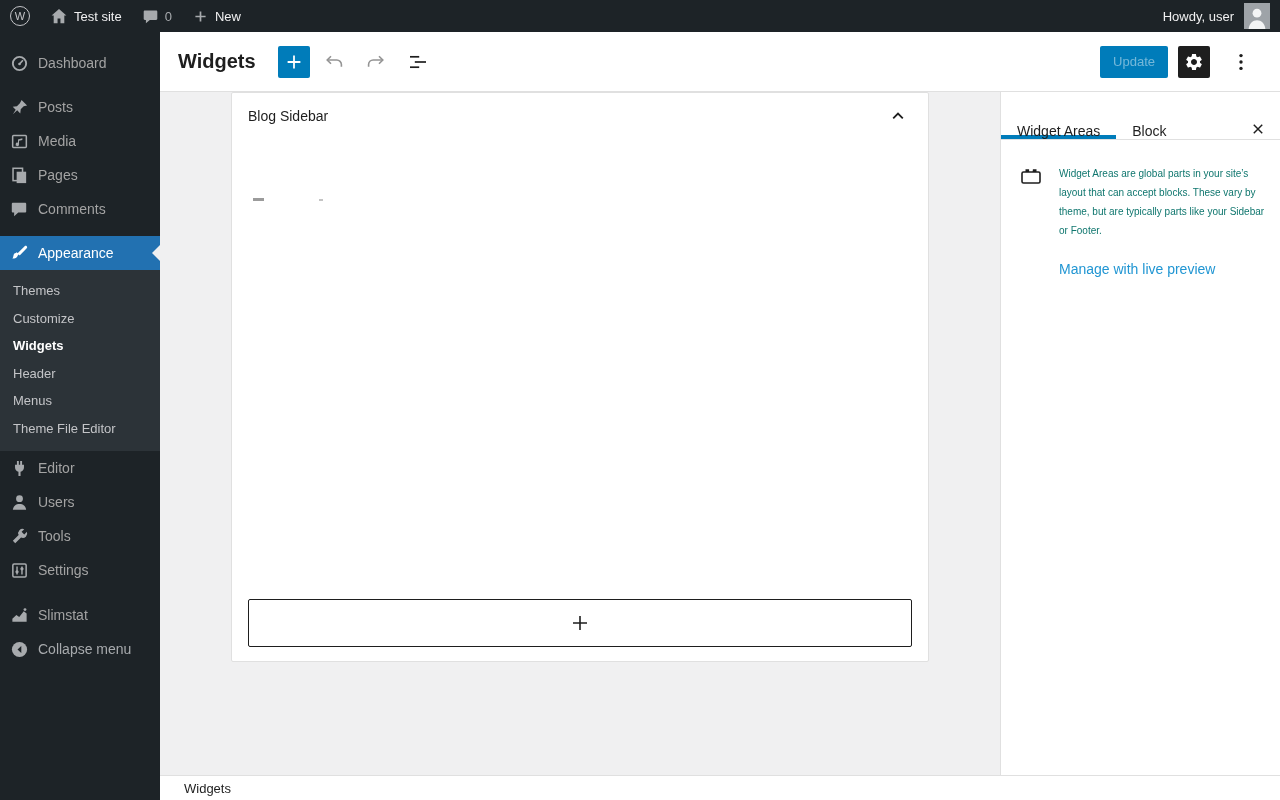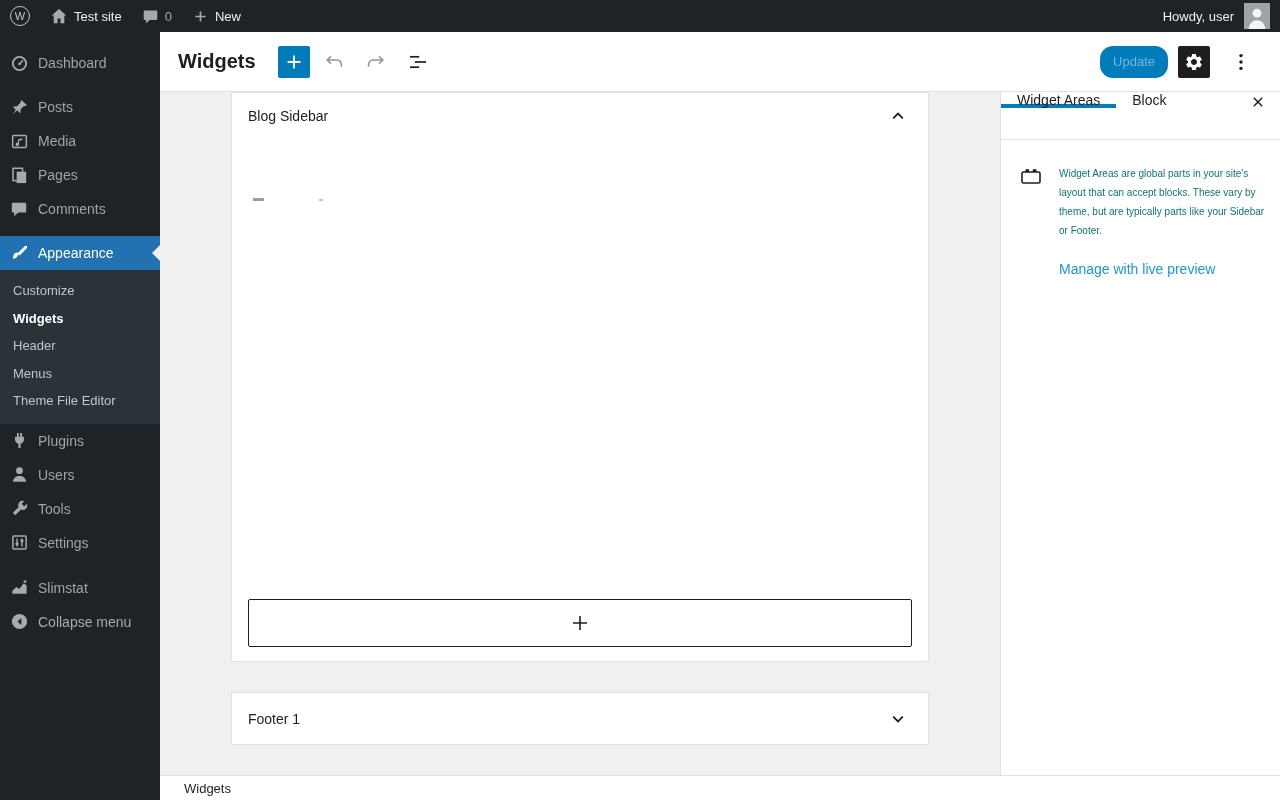--- a/index.html
+++ b/index.html
@@ -68,21 +68,21 @@
   .icon-btn {
     width:32px; height:32px; border:none; background:transparent; padding:0;
     display:flex; align-items:center; justify-content:center; border-radius:2px; cursor:pointer;
   }
   .tool-gap { margin-right:10px; }
   .inserter-btn { background:var(--editor-accent,#007cba); color:#fff; margin-right:8px; }
   .undo-btn, .redo-btn { color:#949494; cursor:default; }
   .listview-btn { color:#1e1e1e; }
   .header-right { margin-left:auto; display:flex; align-items:center; gap:10px; padding-right:6px; }
   .update-btn {
-    height:32px; padding:0 13px; border:none; border-radius:13px; cursor:default;
+    height:32px; padding:0 13px; border:none; border-radius:2px; cursor:default;
     background:var(--editor-accent,#007cba); color:rgba(255,255,255,0.45); font-size:13px;
     font-family:"Liberation Sans", sans-serif;
   }
   .settings-btn { background:#1e1e1e; color:#fff; }
   .kebab-btn { color:#1e1e1e; width:26px; margin-left:8px; }
 
   .editor-body { flex:1; min-height:0; display:flex; }
 
   
   .canvas { flex:1; min-width:0; background:var(--canvas-bg,#f0f0f1); overflow:hidden; }
@@ -99,21 +99,21 @@
   .artifact-a { position:absolute; left:21px; top:105px; width:11px; height:3px; background:#9b9b9b; }
   .artifact-b { position:absolute; left:87px; top:106px; width:4px; height:2px; background:#c4c4c4; }
   .appender {
     position:absolute; left:16px; right:16px; bottom:14px; height:48px;
     background:#fff; border:1px solid #1e1e1e; border-radius:2px;
     display:flex; align-items:center; justify-content:center; color:#1e1e1e; cursor:pointer;
   }
 
   
   .inspector { width:280px; flex:none; background:#fff; border-left:1px solid var(--border,#e0e0e0); }
-  .tabs { height:48px; display:flex; align-items:flex-start; border-bottom:1px solid var(--border,#e0e0e0); }
+  .tabs { height:48px; display:flex; align-items:flex-end; border-bottom:1px solid var(--border,#e0e0e0); }
   .tab { padding:0 16px; display:flex; align-items:center; font-size:14px; font-weight:500; color:#1e1e1e; cursor:pointer; }
   .tab.active { box-shadow: inset 0 -4px 0 0 var(--editor-accent,#007cba); }
   .close-btn { margin-left:auto; width:44px; background:none; border:none; display:flex; align-items:center; justify-content:center; color:#1e1e1e; cursor:pointer; }
   .inspector-card { display:flex; gap:16px; padding:24px 16px 0 18px; }
   .card-icon { flex:none; width:24px; height:24px; color:#1e1e1e; }
   .card-text { font-size:10px; line-height:19px; color:#0f766e; width:208px; }
   .card-link { display:inline-block; margin-top:21px; font-size:14px; color:var(--link,#2196d3); cursor:pointer; text-decoration:none; }
 
   
   .editor-footer {
@@ -225,20 +225,23 @@
         <svg width="19" height="19" viewBox="0 0 20 20" fill="currentColor">
             <path d="M17.6 2.4c.6.6.6 1.6 0 2.2l-7.4 7.4-2.2-2.2 7.4-7.4c.6-.6 1.6-.6 2.2 0zM7.1 8.7l2.2 2.2-1.1 1.1c-.8 2.5-2.8 3.2-5.7 3.2 1-1.1.9-2.5 1.4-4 .3-1 1.1-1.7 2.1-1.8z"></path>
           </svg>
       </span>
       <span class="mi-label">Appearance</span>
       <span class="menu-arrow"></span>
     </div>
 
     <div class="submenu">
       <div class="submenu-item">
+          <span>Themes</span>
+        </div>
+      <div class="submenu-item">
           <span>Customize</span>
         </div>
       <div class="submenu-item active">
           <span>Widgets</span>
         </div>
       <div class="submenu-item">
           <span>Header</span>
         </div>
       <div class="submenu-item">
           <span>Menus</span>
@@ -247,21 +250,21 @@
           <span>Theme File Editor</span>
         </div>
     </div>
 
     <div class="menu-item">
       <span class="mi-icon">
         <svg width="19" height="19" viewBox="0 0 20 20" fill="currentColor">
             <path d="M7.3 2v4h-2v3c0 2.2 1.5 4 3.6 4.5V18h2.2v-4.5c2.1-.5 3.6-2.3 3.6-4.5V6h-2V2h-2v4h-1.4V2z"></path>
           </svg>
       </span>
-      <span class="mi-label">Plugins</span>
+      <span class="mi-label">Editor</span>
     </div>
 
     <div class="menu-item">
       <span class="mi-icon">
         <svg width="19" height="19" viewBox="0 0 20 20" fill="currentColor">
             <circle cx="10" cy="6" r="3.6"></circle>
             <path d="M3 17.6c.6-4.1 3.2-6.1 7-6.1s6.4 2 7 6.1z"></path>
           </svg>
       </span>
       <span class="mi-label">Users</span>
@@ -388,30 +391,20 @@
           <span class="artifact-b"></span>
           <div class="appender">
             <span style="display:flex">
               <svg width="24" height="24" viewBox="0 0 24 24" fill="currentColor">
                   <path d="M11.2 5h1.6v6.2H19v1.6h-6.2V19h-1.6v-6.2H5v-1.6h6.2z"></path>
                 </svg>
             </span>
           </div>
         </div>
 
-        <div class="wcard footer-panel">
-          <div class="wcard-header">
-            <span class="wcard-title">Footer 1</span>
-            <span class="wcard-chevron">
-              <svg width="20" height="20" viewBox="0 0 20 20" fill="none" stroke="currentColor" stroke-width="1.8">
-                  <path d="M5.2 7.6 10 12.4l4.8-4.8"></path>
-                </svg>
-            </span>
-          </div>
-        </div>
 
       </div>
 
       <div class="inspector">
         <div class="tabs">
           <div class="tab active">
             <span>Widget Areas</span>
           </div>
           <div class="tab">
             <span>Block</span>

